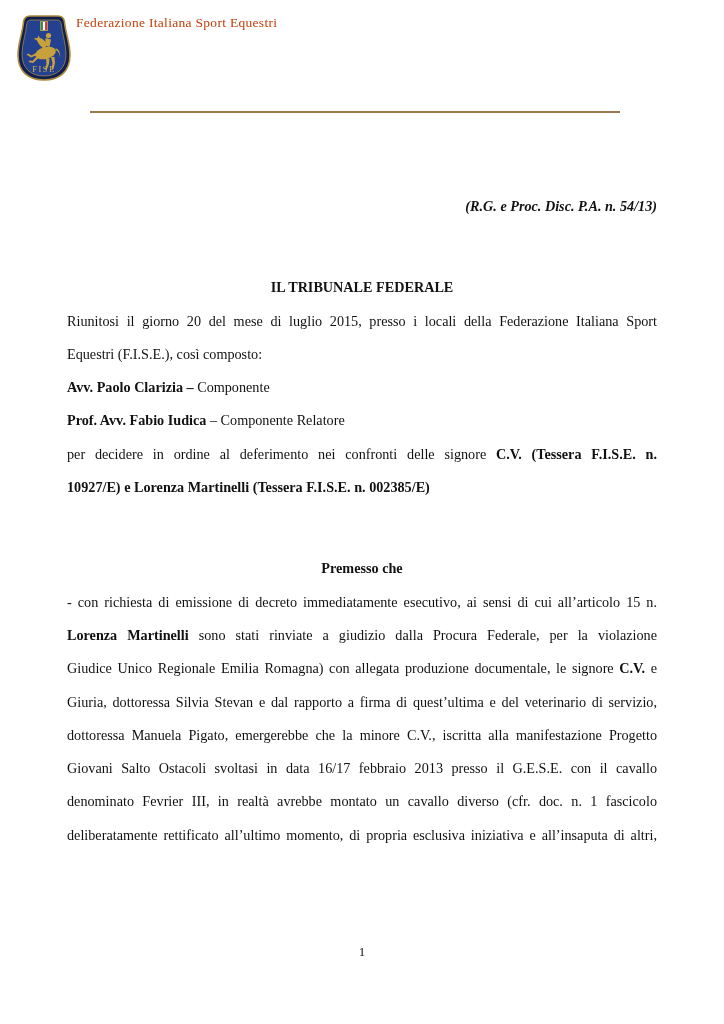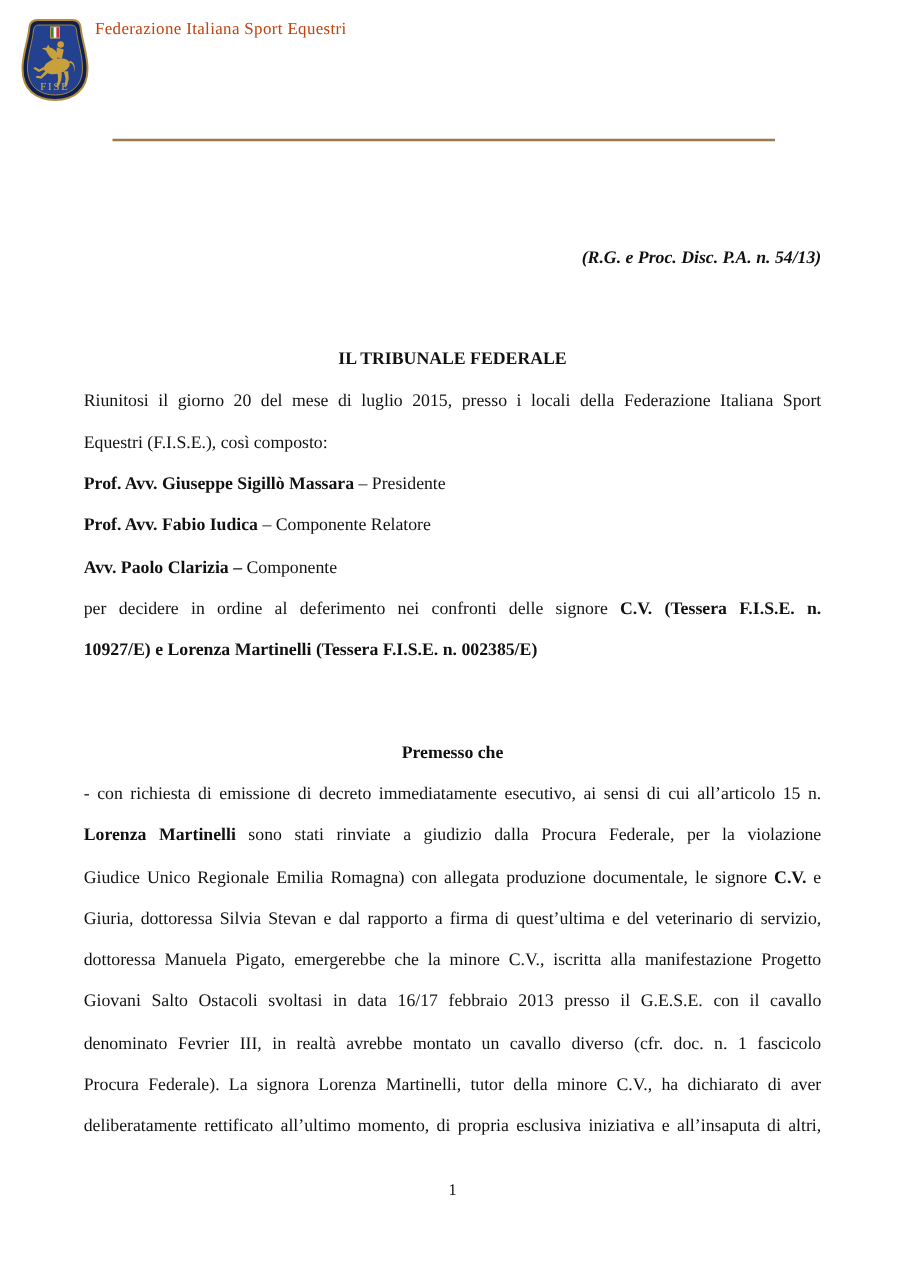--- a/index.html
+++ b/index.html
@@ -56,32 +56,30 @@
     <div class="org-name">Federazione Italiana Sport Equestri</div>
   </div>
 
   <div class="header-rule"></div>
 
   <div class="doc">
     <div class="line right"><span class="b i">(R.G. e Proc. Disc. P.A. n. 54/13)</span></div>
     <div class="line center"><span class="b">IL TRIBUNALE FEDERALE</span></div>
     <div class="line just"><span>Riunitosi il giorno 20 del mese di luglio 2015, presso i locali della Federazione Italiana Sport</span></div>
     <div class="line"><span>Equestri (F.I.S.E.), così composto:</span></div>
-    <div class="line"><span class="b">Prof. Avv. Giuseppe Sigillò Massara</span><span> – Presidente</span></div>
+    <div class="line"><span class="b">Avv. Paolo Clarizia –</span><span> Componente</span></div>
     <div class="line"><span class="b">Prof. Avv. Fabio Iudica</span><span> – Componente Relatore</span></div>
-    <div class="line"><span class="b">Avv. Paolo Clarizia –</span><span> Componente</span></div>
     <div class="line just"><span>per decidere in ordine al deferimento nei confronti delle signore </span><span class="b">C.V. (Tessera F.I.S.E. n.</span></div>
     <div class="line"><span class="b">10927/E) e Lorenza Martinelli (Tessera F.I.S.E. n. 002385/E)</span></div>
     <div class="line center"><span class="b">Premesso che</span></div>
     <div class="line just"><span>- con richiesta di emissione di decreto immediatamente esecutivo, ai sensi di cui all’articolo 15 n.</span></div>
     <div class="line just"><span class="b">Lorenza Martinelli</span><span> sono stati rinviate a giudizio dalla Procura Federale, per la violazione</span></div>
     <div class="line just"><span>Giudice Unico Regionale Emilia Romagna) con allegata produzione documentale, le signore </span><span class="b">C.V.</span><span> e</span></div>
     <div class="line just"><span>Giuria, dottoressa Silvia Stevan e dal rapporto a firma di quest’ultima e del veterinario di servizio,</span></div>
     <div class="line just"><span>dottoressa Manuela Pigato, emergerebbe che la minore C.V., iscritta alla manifestazione Progetto</span></div>
     <div class="line just"><span>Giovani Salto Ostacoli svoltasi in data 16/17 febbraio 2013 presso il G.E.S.E. con il cavallo</span></div>
     <div class="line just"><span>denominato Fevrier III, in realtà avrebbe montato un cavallo diverso (cfr. doc. n. 1 fascicolo</span></div>
-    <div class="line just"><span>Procura Federale). La signora Lorenza Martinelli, tutor della minore C.V., ha dichiarato di aver</span></div>
     <div class="line just"><span>deliberatamente rettificato all’ultimo momento, di propria esclusiva iniziativa e all’insaputa di altri,</span></div>
   </div>
 
   <div class="page-number">1</div>
 
 </div>
 
 </body></html>

